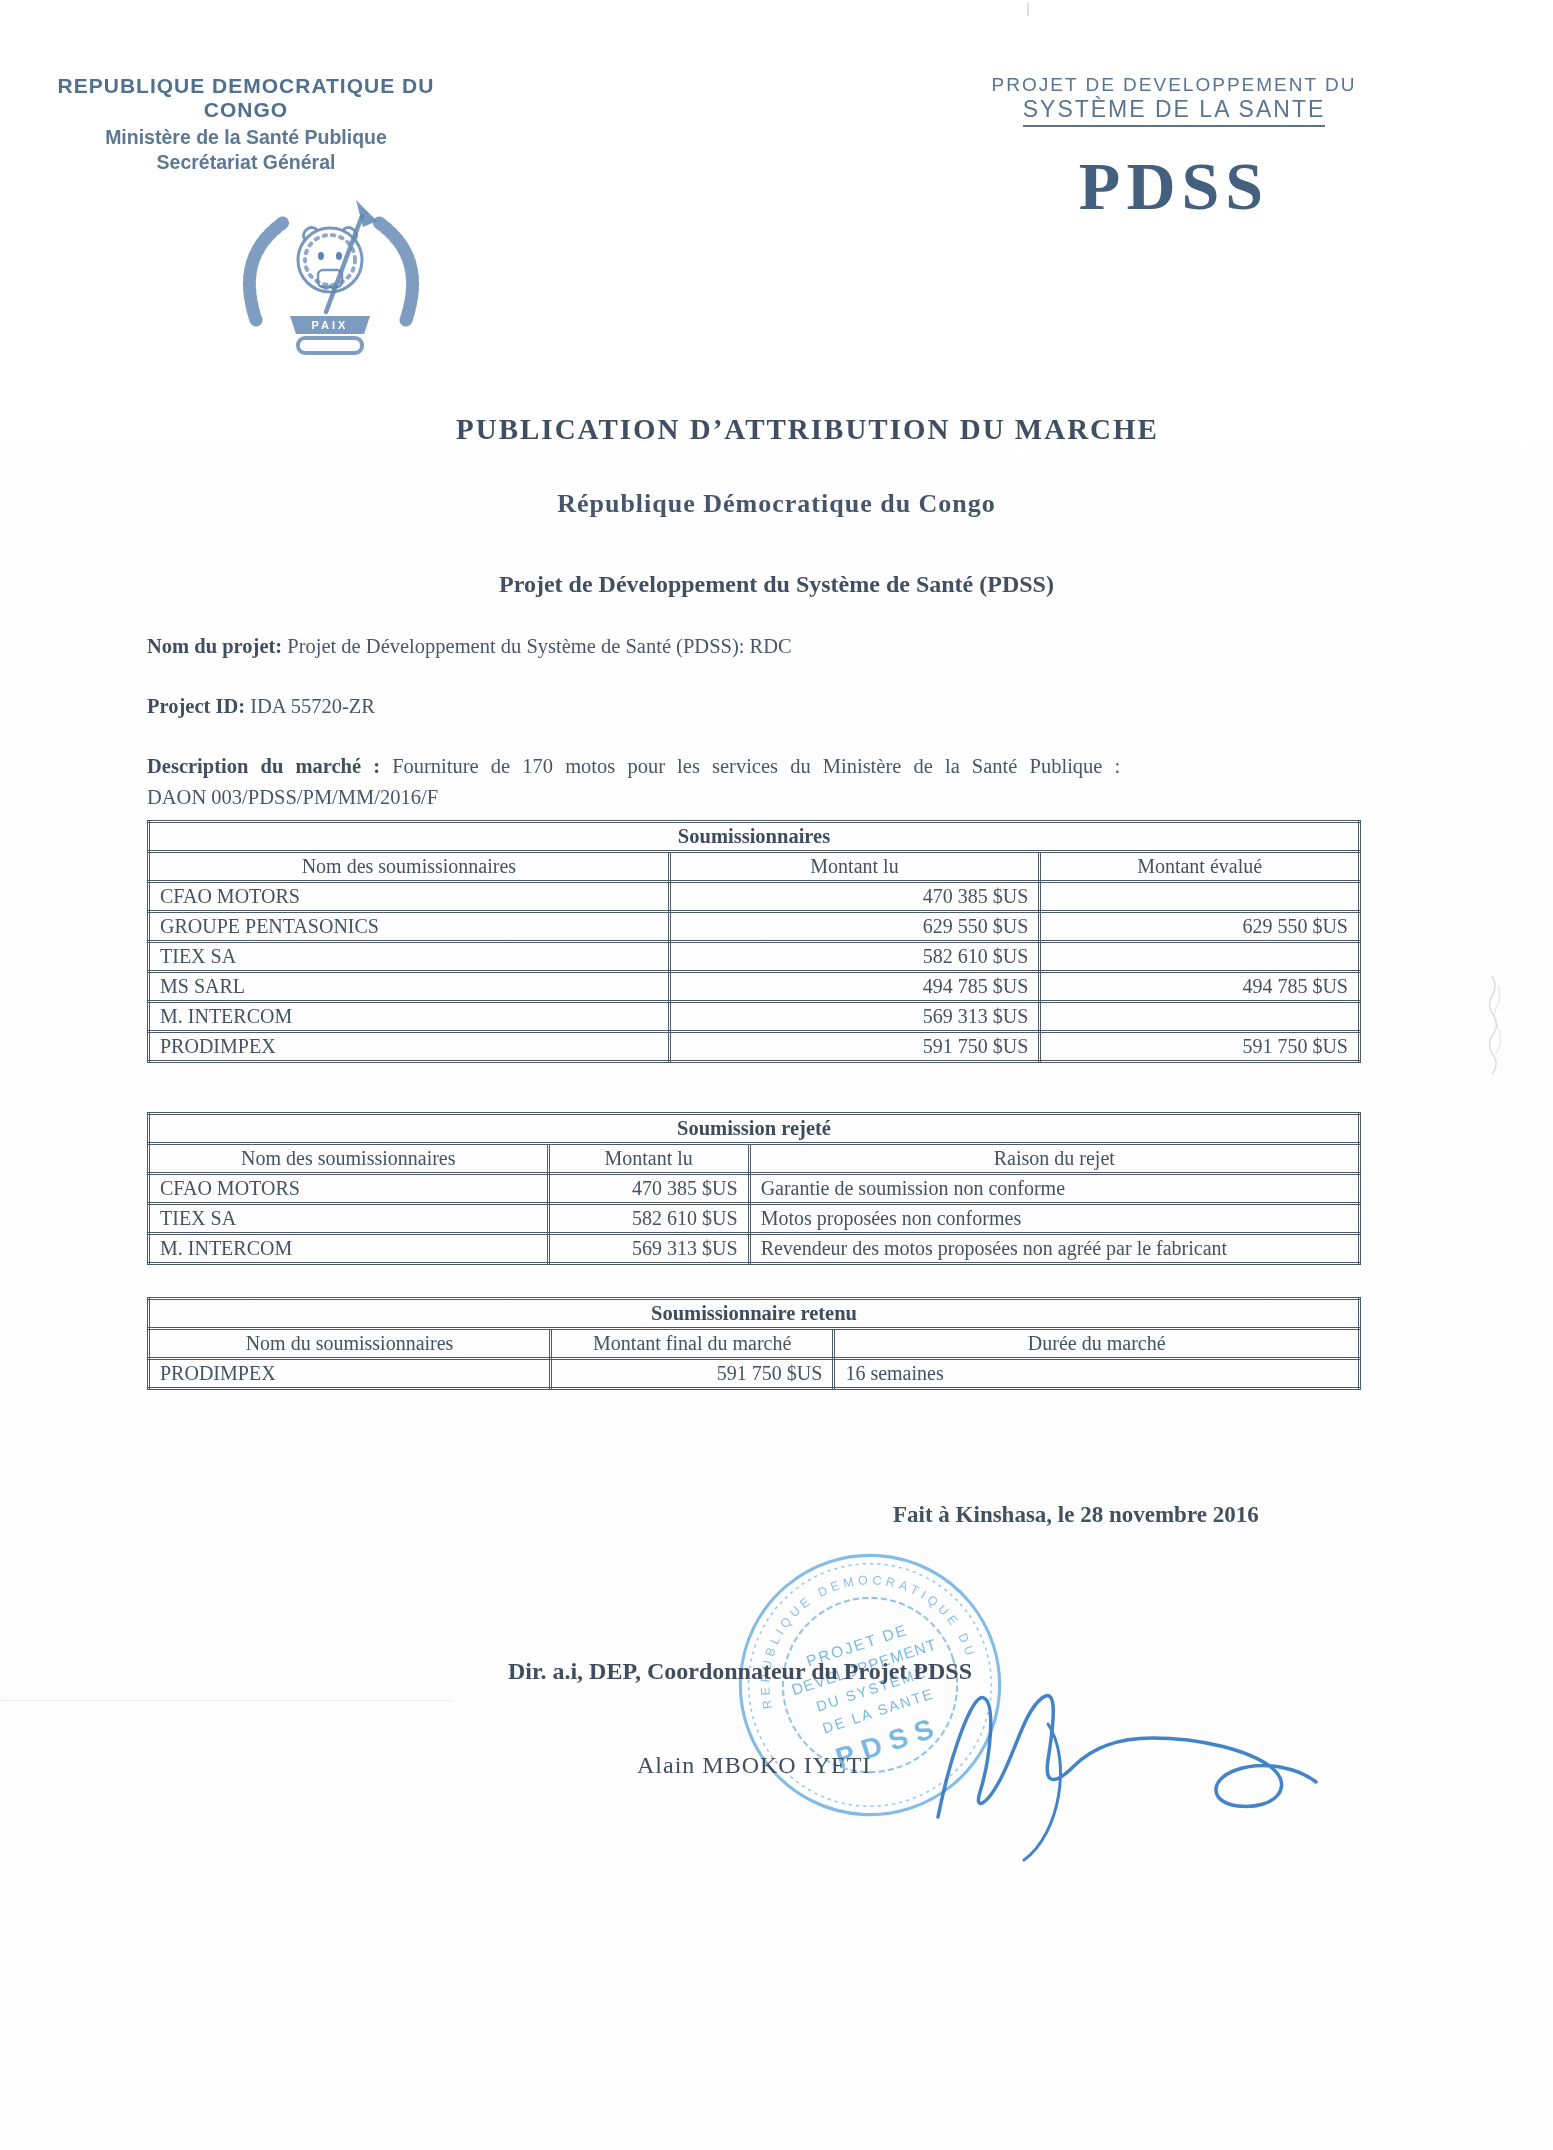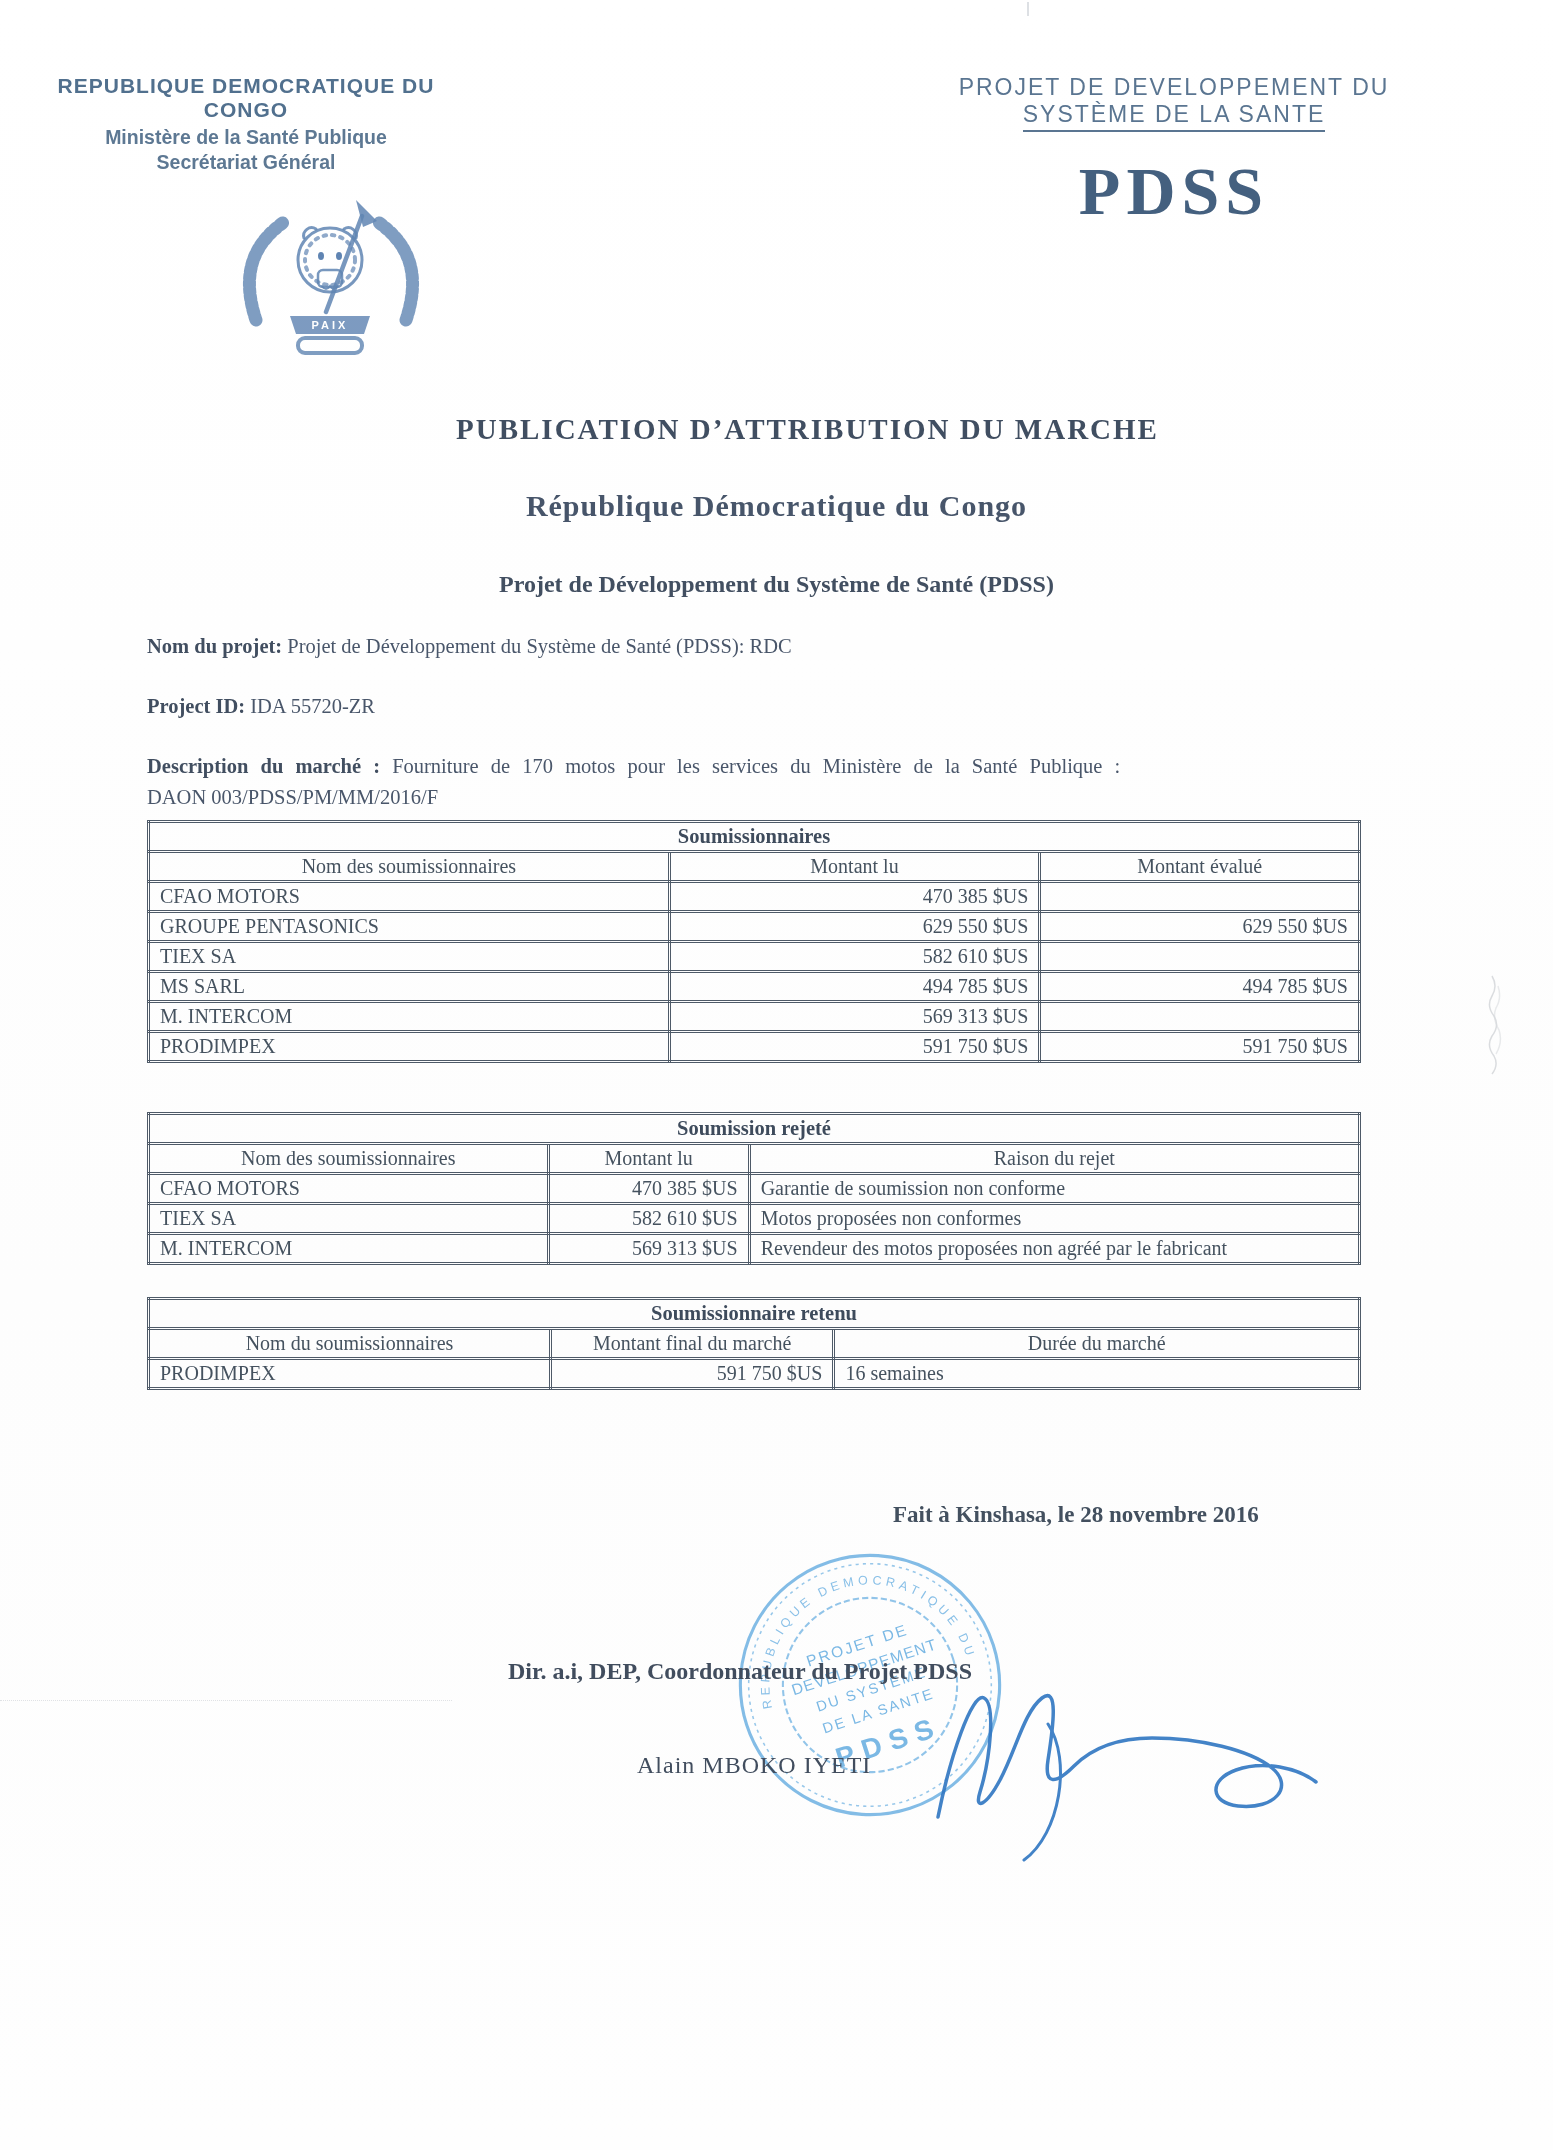--- a/index.html
+++ b/index.html
@@ -21,33 +21,33 @@
     font-family:"Liberation Sans", sans-serif;font-weight:bold;color:var(--hdr);
   }
   .hdr-left .l1{font-size:21px;letter-spacing:1px;color:#51708e;}
   .hdr-left .l2{font-size:19.5px;margin-top:4px;color:#5d7893;}
   .hdr-left .l3{font-size:19.5px;margin-top:2px;color:#5d7893;}
   .emblem{position:absolute;left:238px;top:198px;width:190px;height:170px;opacity:.88;}
   .hdr-right{
     position:absolute;left:928px;top:74px;width:492px;text-align:center;
     font-family:"Liberation Sans", sans-serif;color:var(--hdr);
   }
-  .hdr-right .l1{font-size:23px;letter-spacing:2px;color:#5a7591;}
+  .hdr-right .l1{font-size:19px;letter-spacing:2px;color:#5a7591;}
   .hdr-right .l2{
     display:inline-block;font-size:23px;letter-spacing:2px;
     padding-bottom:2px;border-bottom:2.5px solid #5a7591;color:#5a7591;
   }
   .pdss-big{
     margin-top:20px;font-family:"Liberation Serif", serif;font-weight:bold;
     font-size:68px;letter-spacing:6px;color:#44607f;
   }
   
   .title{position:absolute;left:0;width:100%;text-align:center;font-weight:bold;}
   .title-main{top:413px;font-size:29px;letter-spacing:2px;color:#404e61;margin-left:31px;}
-  .title-country{top:489px;font-size:30px;letter-spacing:1px;color:#47556a;font-family:Liberation Serif, serif;}
+  .title-country{top:489px;font-size:26px;letter-spacing:1px;color:#47556a;font-family:Liberation Serif, serif;}
   .title-project{top:571px;font-size:24px;color:#424f61;}
   
   .meta{position:absolute;left:147px;width:1271px;font-size:20.5px;color:#49566a;line-height:31px;}
   .meta b{color:#414e60;}
   .f1{top:631px;} .f2{top:691px;} .f3{top:751px;}
   .stretch{word-spacing:7px;}
   
   table.doc{
     position:absolute;left:147px;width:1214px;border-collapse:collapse;
     font-size:20px;color:#45525f;table-layout:fixed;

